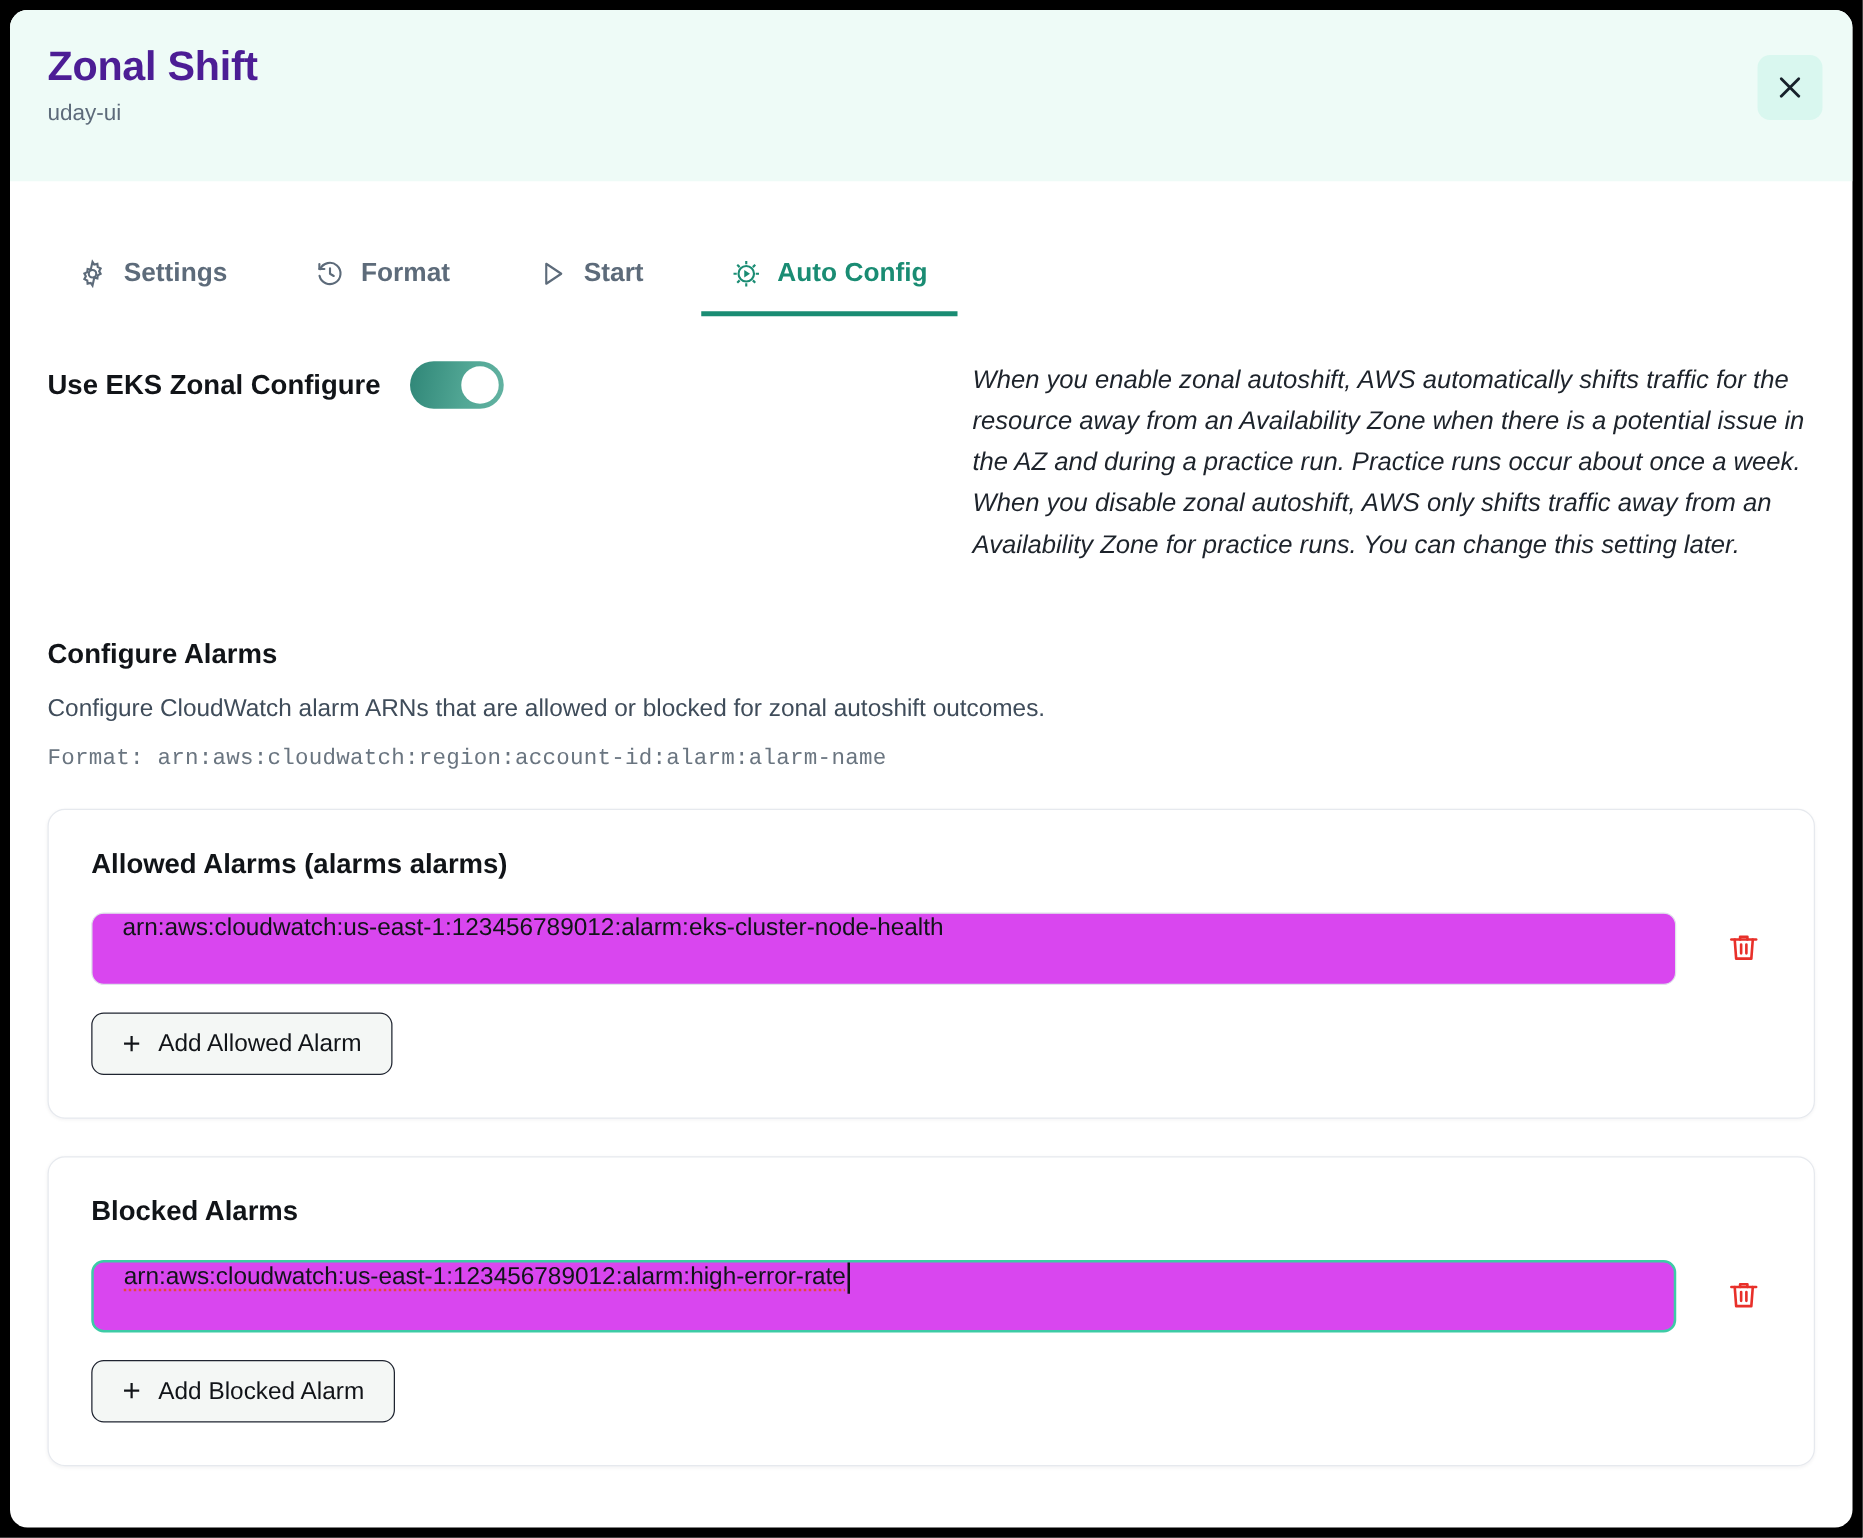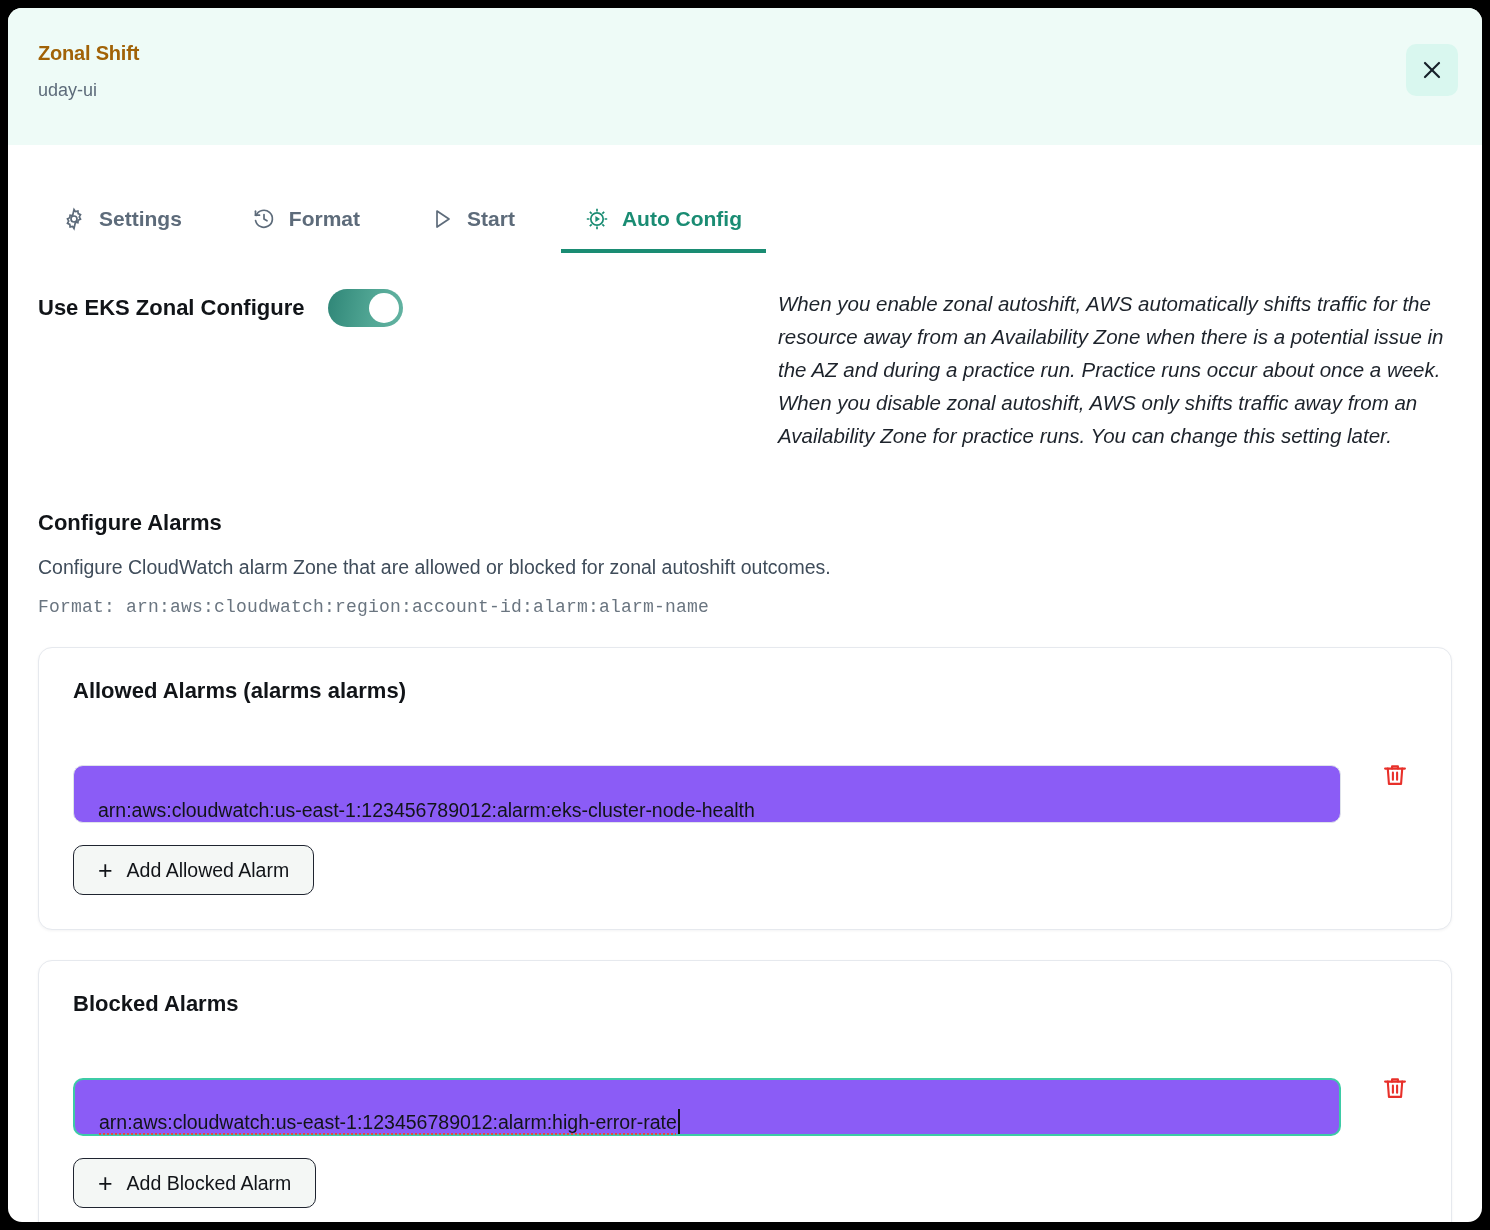--- a/index.html
+++ b/index.html
@@ -28,23 +28,23 @@
 
   
   #header {
     position: relative;
     height: 137px;
     background: #eefbf7;
     padding: 28px 32px 0 30px;
     flex: 0 0 auto;
   }
   #header-title {
-    font-size: 20px;
-    font-weight: bold;
-    color: #a16207;
+    font-size: 33px;
+    font-weight: bold;
+    color: #4c1d95;
     letter-spacing: -0.2px;
     line-height: 34px;
   }
   #header-subtitle {
     margin-top: 8px;
     font-size: 18px;
     color: #5d6b7a;
     line-height: 24px;
   }
   #close-button {
@@ -185,25 +185,24 @@
     align-items: center;
     gap: 18px;
     margin-top: 26px;
   }
   
   .alarm-value-wrap {
     flex: 1;
     height: 58px;
     border-radius: 10px;
     border: 1px solid #dfe3ea;
-    background: #8b5cf6;
-    display: flex;
-    align-items: flex-end;
+    background: #d946ef;
+    display: flex;
+    align-items: flex-start;
     padding: 0 24px;
-    margin-top: 35px;
   }
   .alarm-value-wrap.focused {
     border: 2px solid #3dcba6;
   }
   .alarm-value {
     font-size: 19.5px;
     color: #111418;
     white-space: nowrap;
   }
   .alarm-value.misspelled {
@@ -325,21 +324,21 @@
         <span id="autoshift-label">Use EKS Zonal Configure</span>
         <button id="autoshift-toggle" aria-pressed="true">
           <span class="knob"></span>
         </button>
       </div>
       <div id="autoshift-desc">When you enable zonal autoshift, AWS automatically shifts traffic for the resource away from an Availability Zone when there is a potential issue in the AZ and during a practice run. Practice runs occur about once a week. When you disable zonal autoshift, AWS only shifts traffic away from an Availability Zone for practice runs. You can change this setting later.</div>
     </div>
 
     <div id="configure-alarms">
       <div id="configure-title">Configure Alarms</div>
-      <div id="configure-desc">Configure CloudWatch alarm Zone that are allowed or blocked for zonal autoshift outcomes.</div>
+      <div id="configure-desc">Configure CloudWatch alarm ARNs that are allowed or blocked for zonal autoshift outcomes.</div>
       <div id="configure-format">Format: arn:aws:cloudwatch:region:account-id:alarm:alarm-name</div>
     </div>
 
     <div class="alarm-card">
       <div class="alarm-card-title">Allowed Alarms (alarms alarms)</div>
 
       <div class="alarm-row">
         <div class="alarm-value-wrap">
           <span class="alarm-value">arn:aws:cloudwatch:us-east-1:123456789012:alarm:eks-cluster-node-health</span>
         </div>

